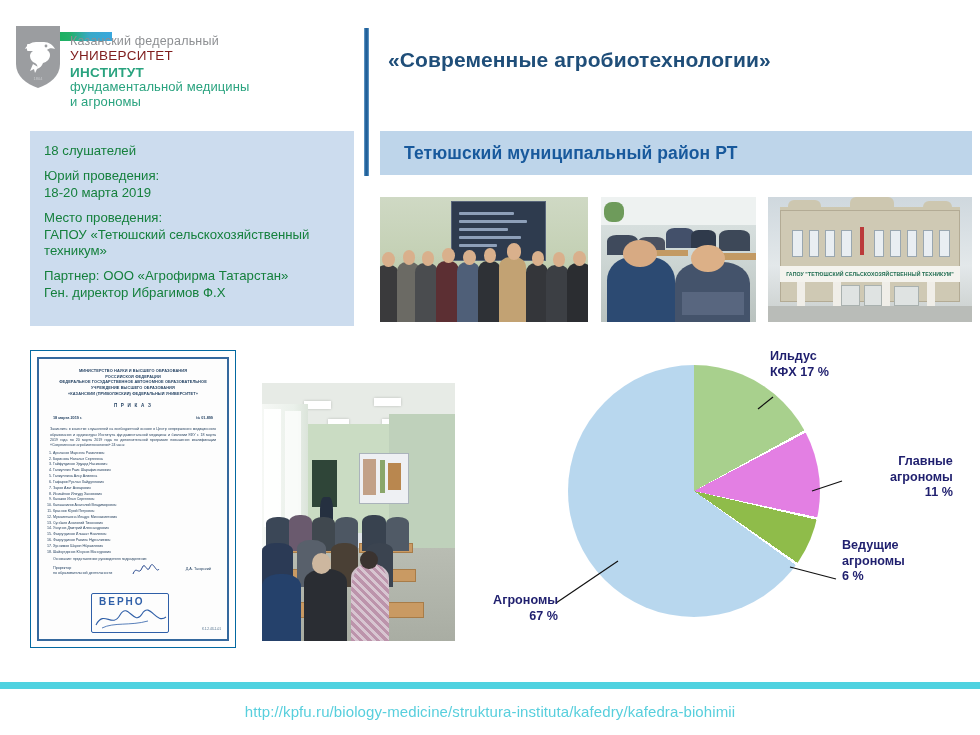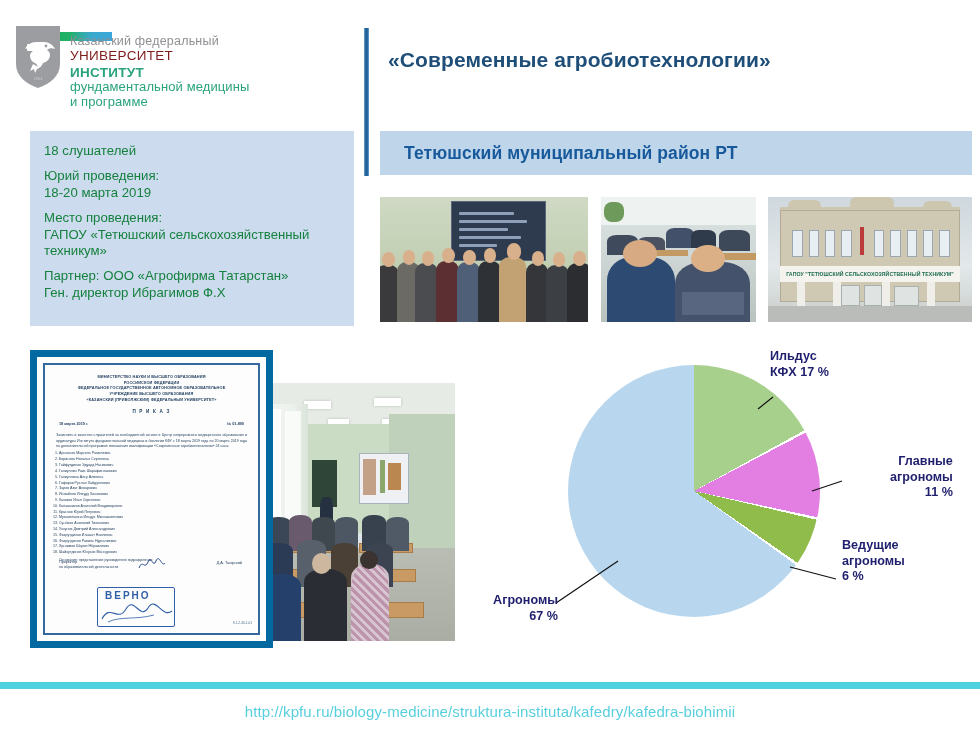--- a/index.html
+++ b/index.html
@@ -107,22 +107,22 @@
   .lh-board { position:absolute; left:26%; top:30%; width:13%; height:18%; background:#2f4538; }
   .lh-screen { position:absolute; left:50%; top:27%; width:26%; height:20%; background:#eef0f3;
                box-shadow: inset 0 0 0 1px #aab3bb; }
   .lh-floor { position:absolute; left:0; bottom:0; width:100%; height:36%;
               background: linear-gradient(180deg,#b9bdb3 0%, #a9ada3 100%); }
   .lh-desk { position:absolute; background:#c99a63; box-shadow: inset 0 0 0 1px #a87c48; }
   .lh-person { position:absolute; border-radius: 45% 45% 0 0 / 18% 18% 0 0; }
 
   
   #doc-scan {
-    position: absolute; left: 30px; top: 350px; width: 243px; height: 298px;
-    background: #ffffff; border: 7px solid #0369a1;
+    position: absolute; left: 30px; top: 350px; width: 206px; height: 298px;
+    background: #ffffff; border: 1px solid #0369a1;
   }
   #doc-inner {
     position: absolute; left: 6px; top: 6px; right: 6px; bottom: 6px;
     border: 2px solid #35699e; background: #fdfdfd; overflow: hidden;
   }
   .doc-head { margin-top: 9px; text-align:center; }
   .doc-head .l { font-size: 3.9px; font-weight: bold; color:#1b3a5c; letter-spacing:.1px; line-height:1.45; }
   .doc-order { text-align:center; font-size:4.6px; font-weight:bold; color:#1b3a5c; letter-spacing:1.2px; margin-top:7px;}
   .doc-meta { display:flex; justify-content:space-between; padding: 0 14px; margin-top:8px;
               font-size:3.8px; font-weight:bold; color:#1b3a5c;}
@@ -178,21 +178,21 @@
           <rect x="13" y="20" width="9" height="7" rx="1"></rect>
         </g>
         <text x="24" y="56" font-size="4" fill="#c8cacc" text-anchor="middle" font-family="Liberation Sans, sans-serif">1804</text>
       </svg>
     </div>
     <div id="logo-text">
       <div class="lg1">Казанский федеральный</div>
       <div class="lg2">УНИВЕРСИТЕТ</div>
       <div class="lg3">ИНСТИТУТ</div>
       <div class="lg4">фундаментальной медицины</div>
-      <div class="lg5">и программе</div>
+      <div class="lg5">и агрономы</div>
     </div>
   </div>
 
   <div id="panel-divider"></div>
   <div id="slide-title">«Современные агробиотехнологии»</div>
 
   <div id="subtitle-banner">
     <div id="subtitle-text">Тетюшский муниципальный район РТ</div>
   </div>
 

